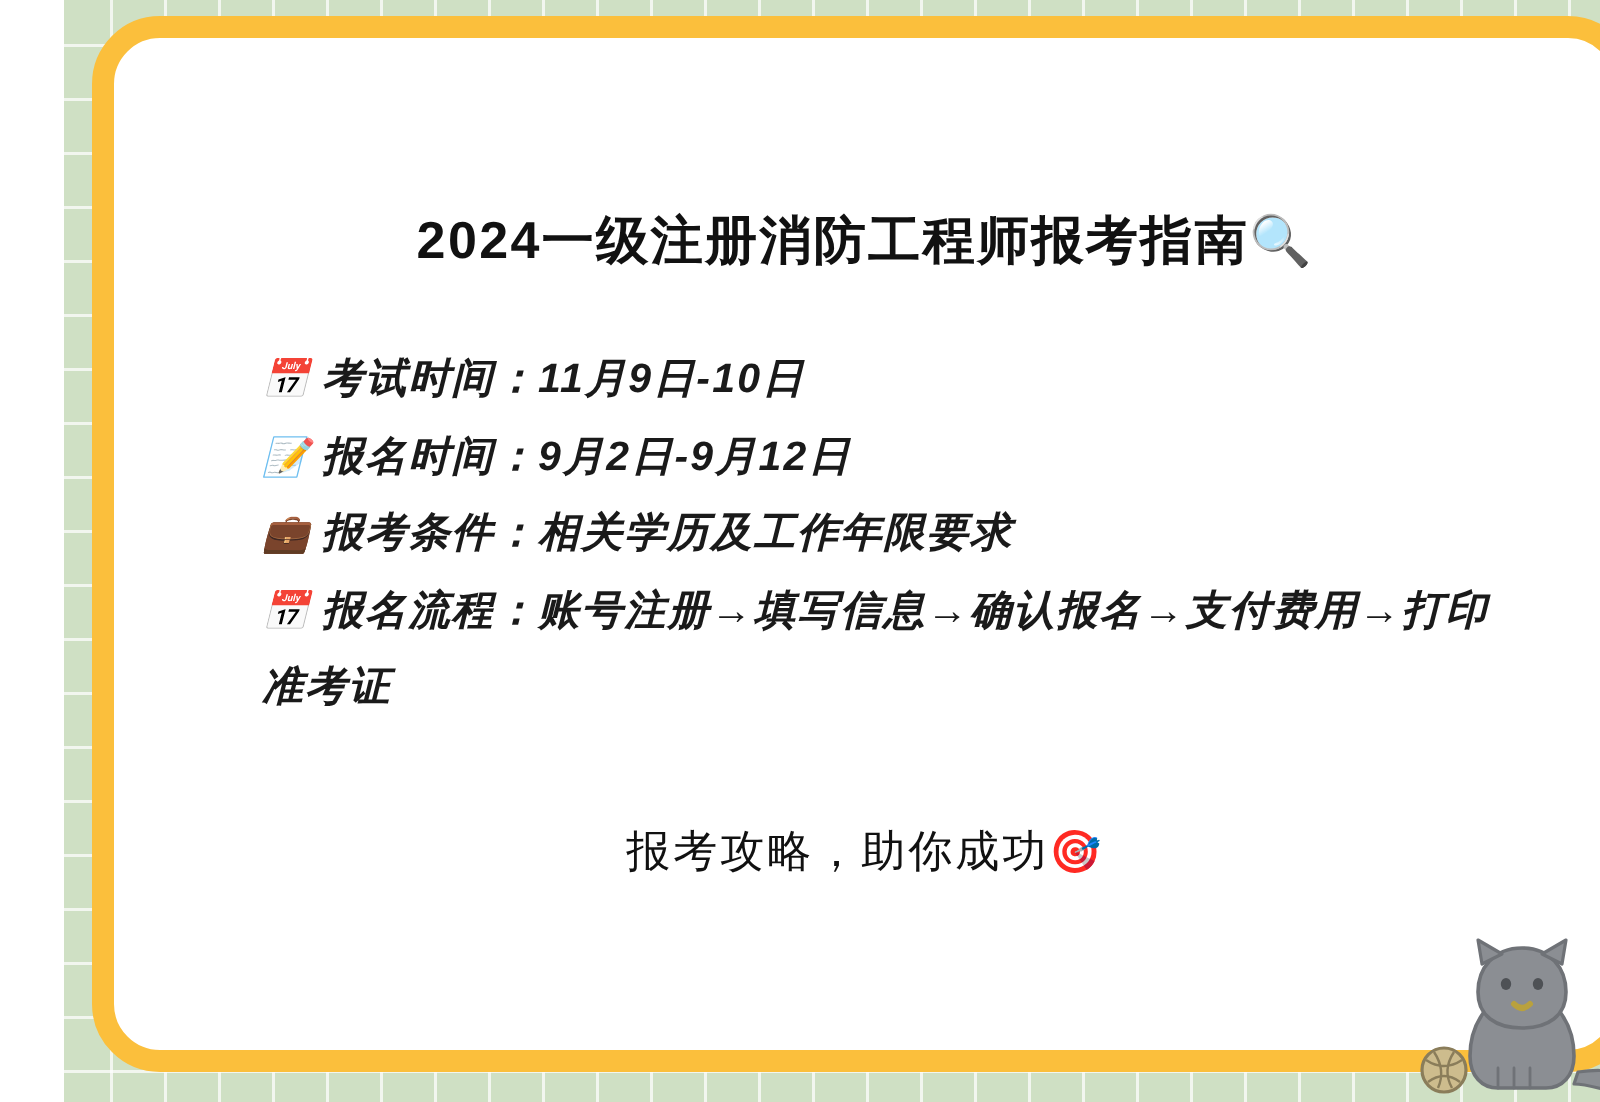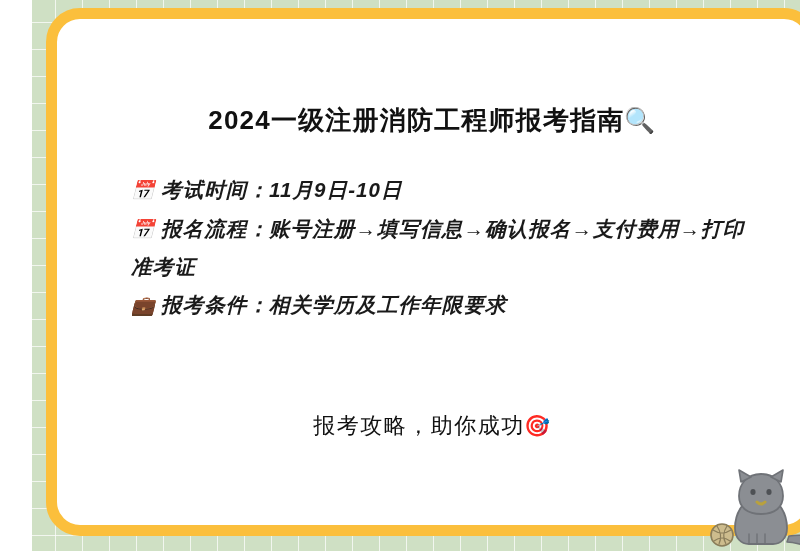--- a/index.html
+++ b/index.html
@@ -122,24 +122,25 @@
 
   <div id="frame">
     <div id="card">
 
       <div class="title"><span>2024一级注册消防工程师报考指南</span><span class="glyph">🔍</span></div>
 
       <div class="lines">
 
         <span class="line"><span class="ico">📅</span><span>考试时间：11月9日-10日</span></span>
 
+        <span class="line"><span class="ico">📝</span><span>报名时间：9月2日-9月12日</span></span>
+
+        <span class="line"><span class="ico">💼</span><span>报考条件：相关学历及工作年限要求</span></span>
 
         <span class="line"><span class="ico">📅</span><span>报名流程：账号注册→填写信息→确认报名→支付费用→打印准考证</span></span>
-
-        <span class="line"><span class="ico">💼</span><span>报考条件：相关学历及工作年限要求</span></span>
 
 
       </div>
 
       <div class="footer"><span>报考攻略，助你成功</span><span class="glyph">🎯</span></div>
 
     </div>
   </div>
 
   <svg id="cat" viewBox="0 0 120 95">

